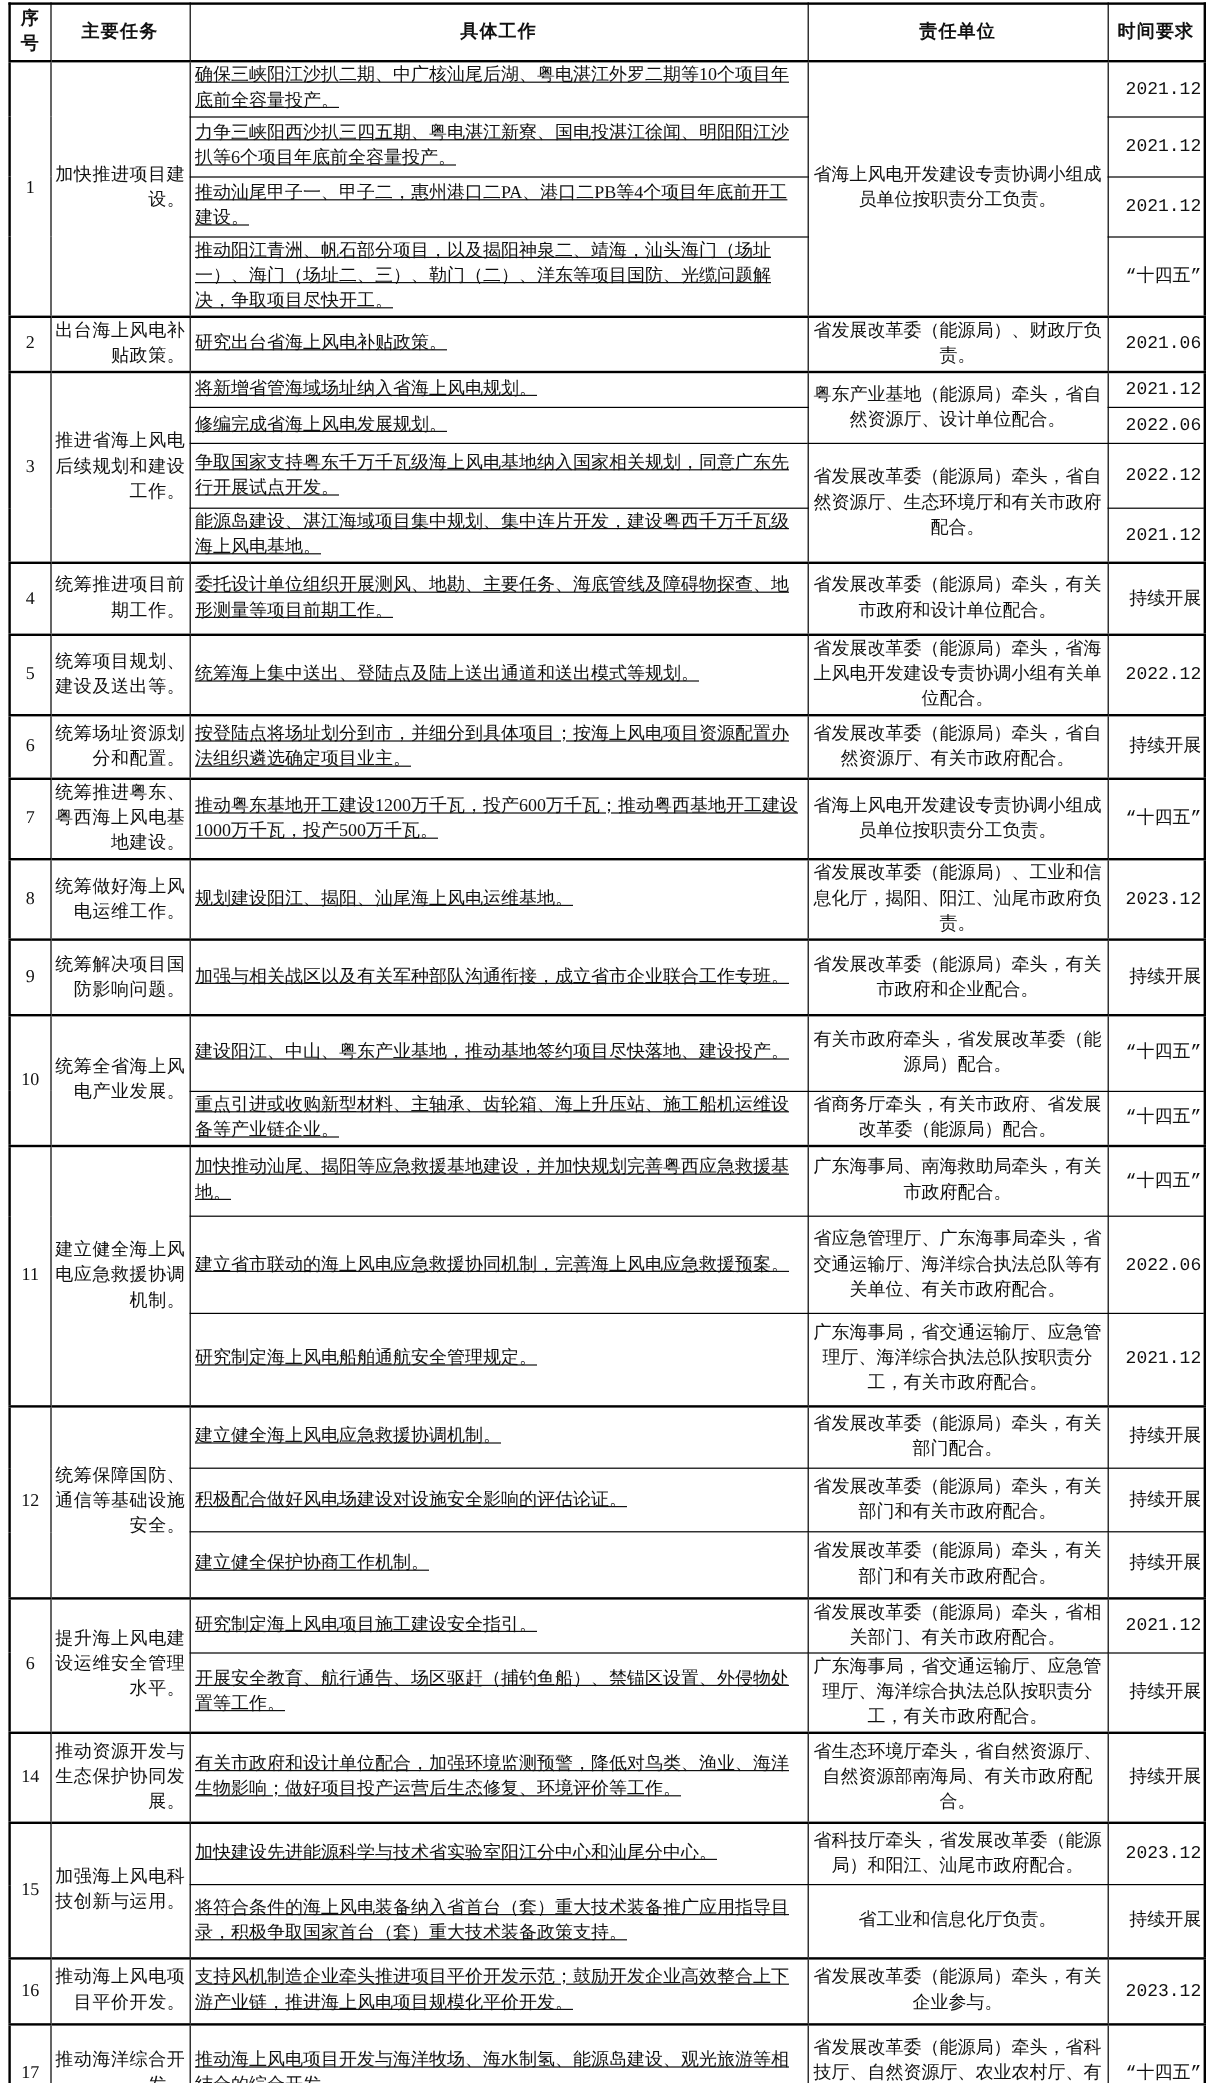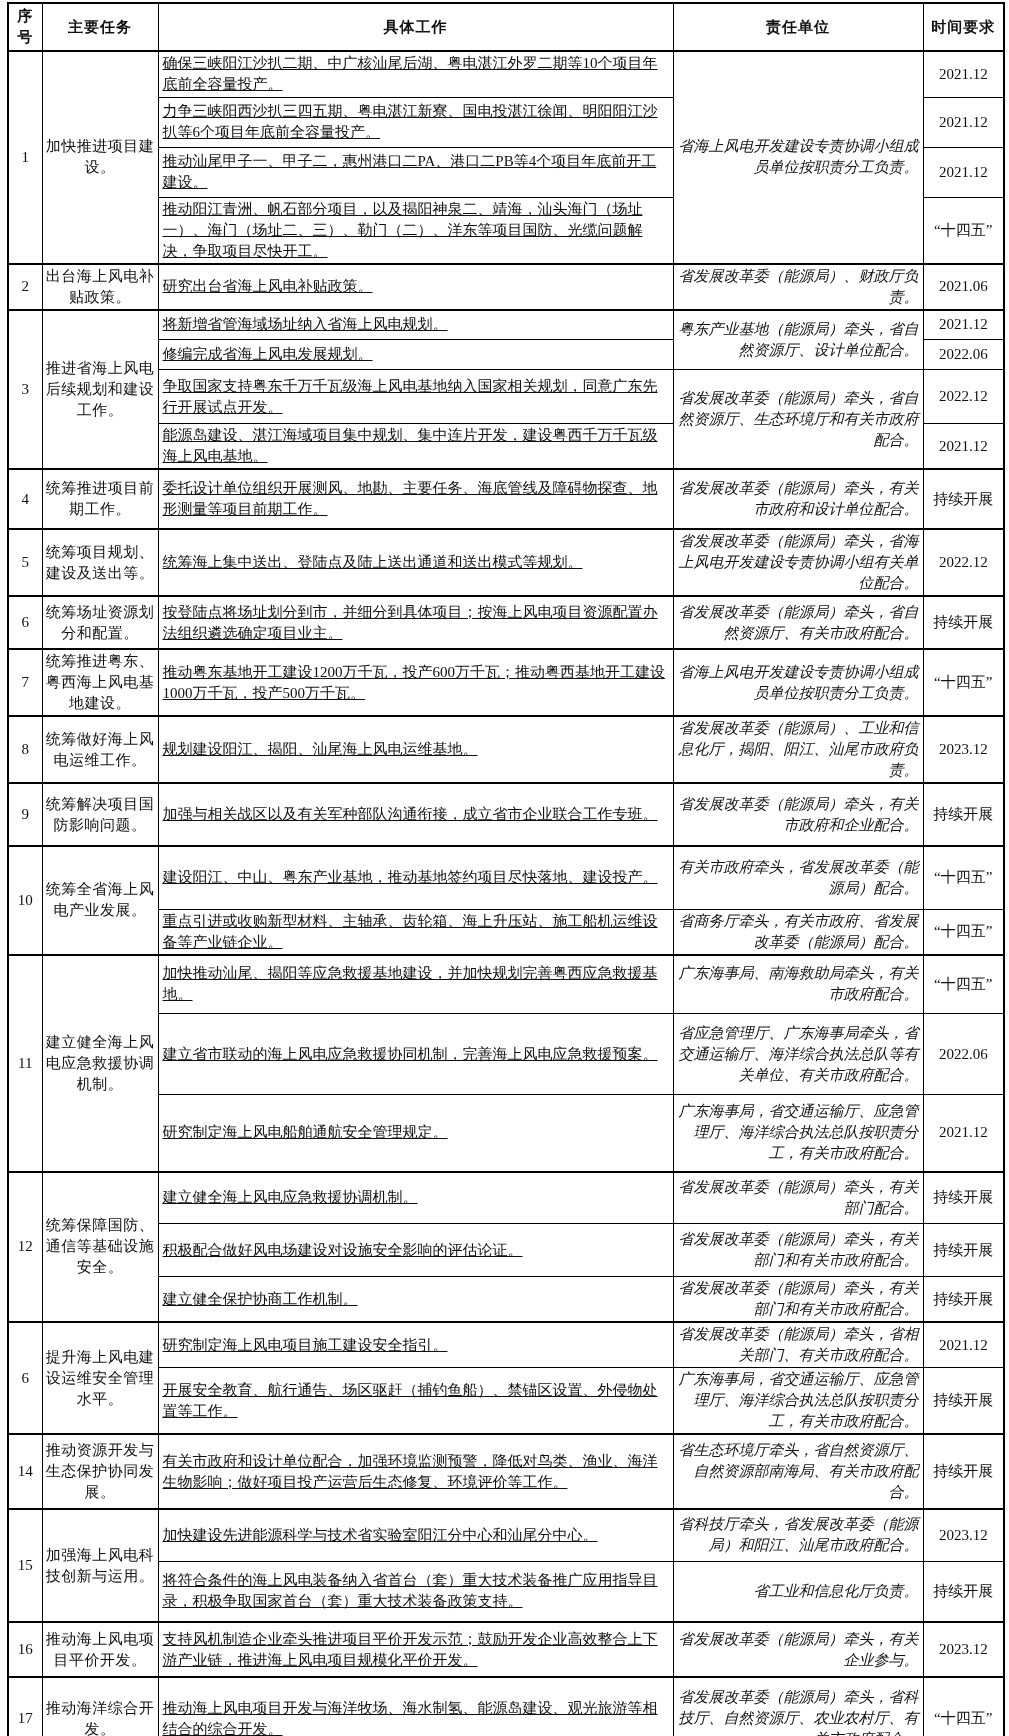--- a/index.html
+++ b/index.html
@@ -28,24 +28,24 @@
   }
   th{
     font-weight:bold;
     text-align:center;
     padding:2px 1px;
     height:26px;
     letter-spacing:1px;
   }
   tr.grp > td{border-top:2px solid #000;}
   td.c-no{text-align:center;padding:1px 1px;}
-  td.c-task{text-align:center;padding:1px 3px;letter-spacing:0.5px;font-family:Liberation Serif, serif;}
+  td.c-task{text-align:right;padding:1px 3px;letter-spacing:0.5px;font-family:Liberation Serif, serif;}
   td.c-work{text-align:left;text-decoration:underline;}
-  td.c-duty{text-align:right;font-style:italic;}
-  td.c-time{text-align:center;padding:1px 2px;}
+  td.c-duty{text-align:center;}
+  td.c-time{text-align:right;padding:1px 2px;font-family:Liberation Mono, monospace;}
 </style>
 </head>
 <body>
 
 <div class="page">
 <table class="task-table">
   <colgroup>
     <col class="c1">
         <col class="c2">
         <col class="c3">
@@ -196,21 +196,21 @@
     <td class="c-task" rowspan="3">统筹保障国防、通信等基础设施安全。</td>
     <td class="c-work">建立健全海上风电应急救援协调机制。</td>
     <td class="c-duty">省发展改革委（能源局）牵头，有关部门配合。</td>
     <td class="c-time">持续开展</td>
   </tr>
   <tr style="height:53px">
     <td class="c-work">积极配合做好风电场建设对设施安全影响的评估论证。</td>
     <td class="c-duty">省发展改革委（能源局）牵头，有关部门和有关市政府配合。</td>
     <td class="c-time">持续开展</td>
   </tr>
-  <tr style="height:45px">
+  <tr style="height:55px">
     <td class="c-work">建立健全保护协商工作机制。</td>
     <td class="c-duty">省发展改革委（能源局）牵头，有关部门和有关市政府配合。</td>
     <td class="c-time">持续开展</td>
   </tr>
 
   <tr class="grp" style="height:45px">
     <td class="c-no" rowspan="2">6</td>
     <td class="c-task" rowspan="2">提升海上风电建设运维安全管理水平。</td>
     <td class="c-work">研究制定海上风电项目施工建设安全指引。</td>
     <td class="c-duty">省发展改革委（能源局）牵头，省相关部门、有关市政府配合。</td>

